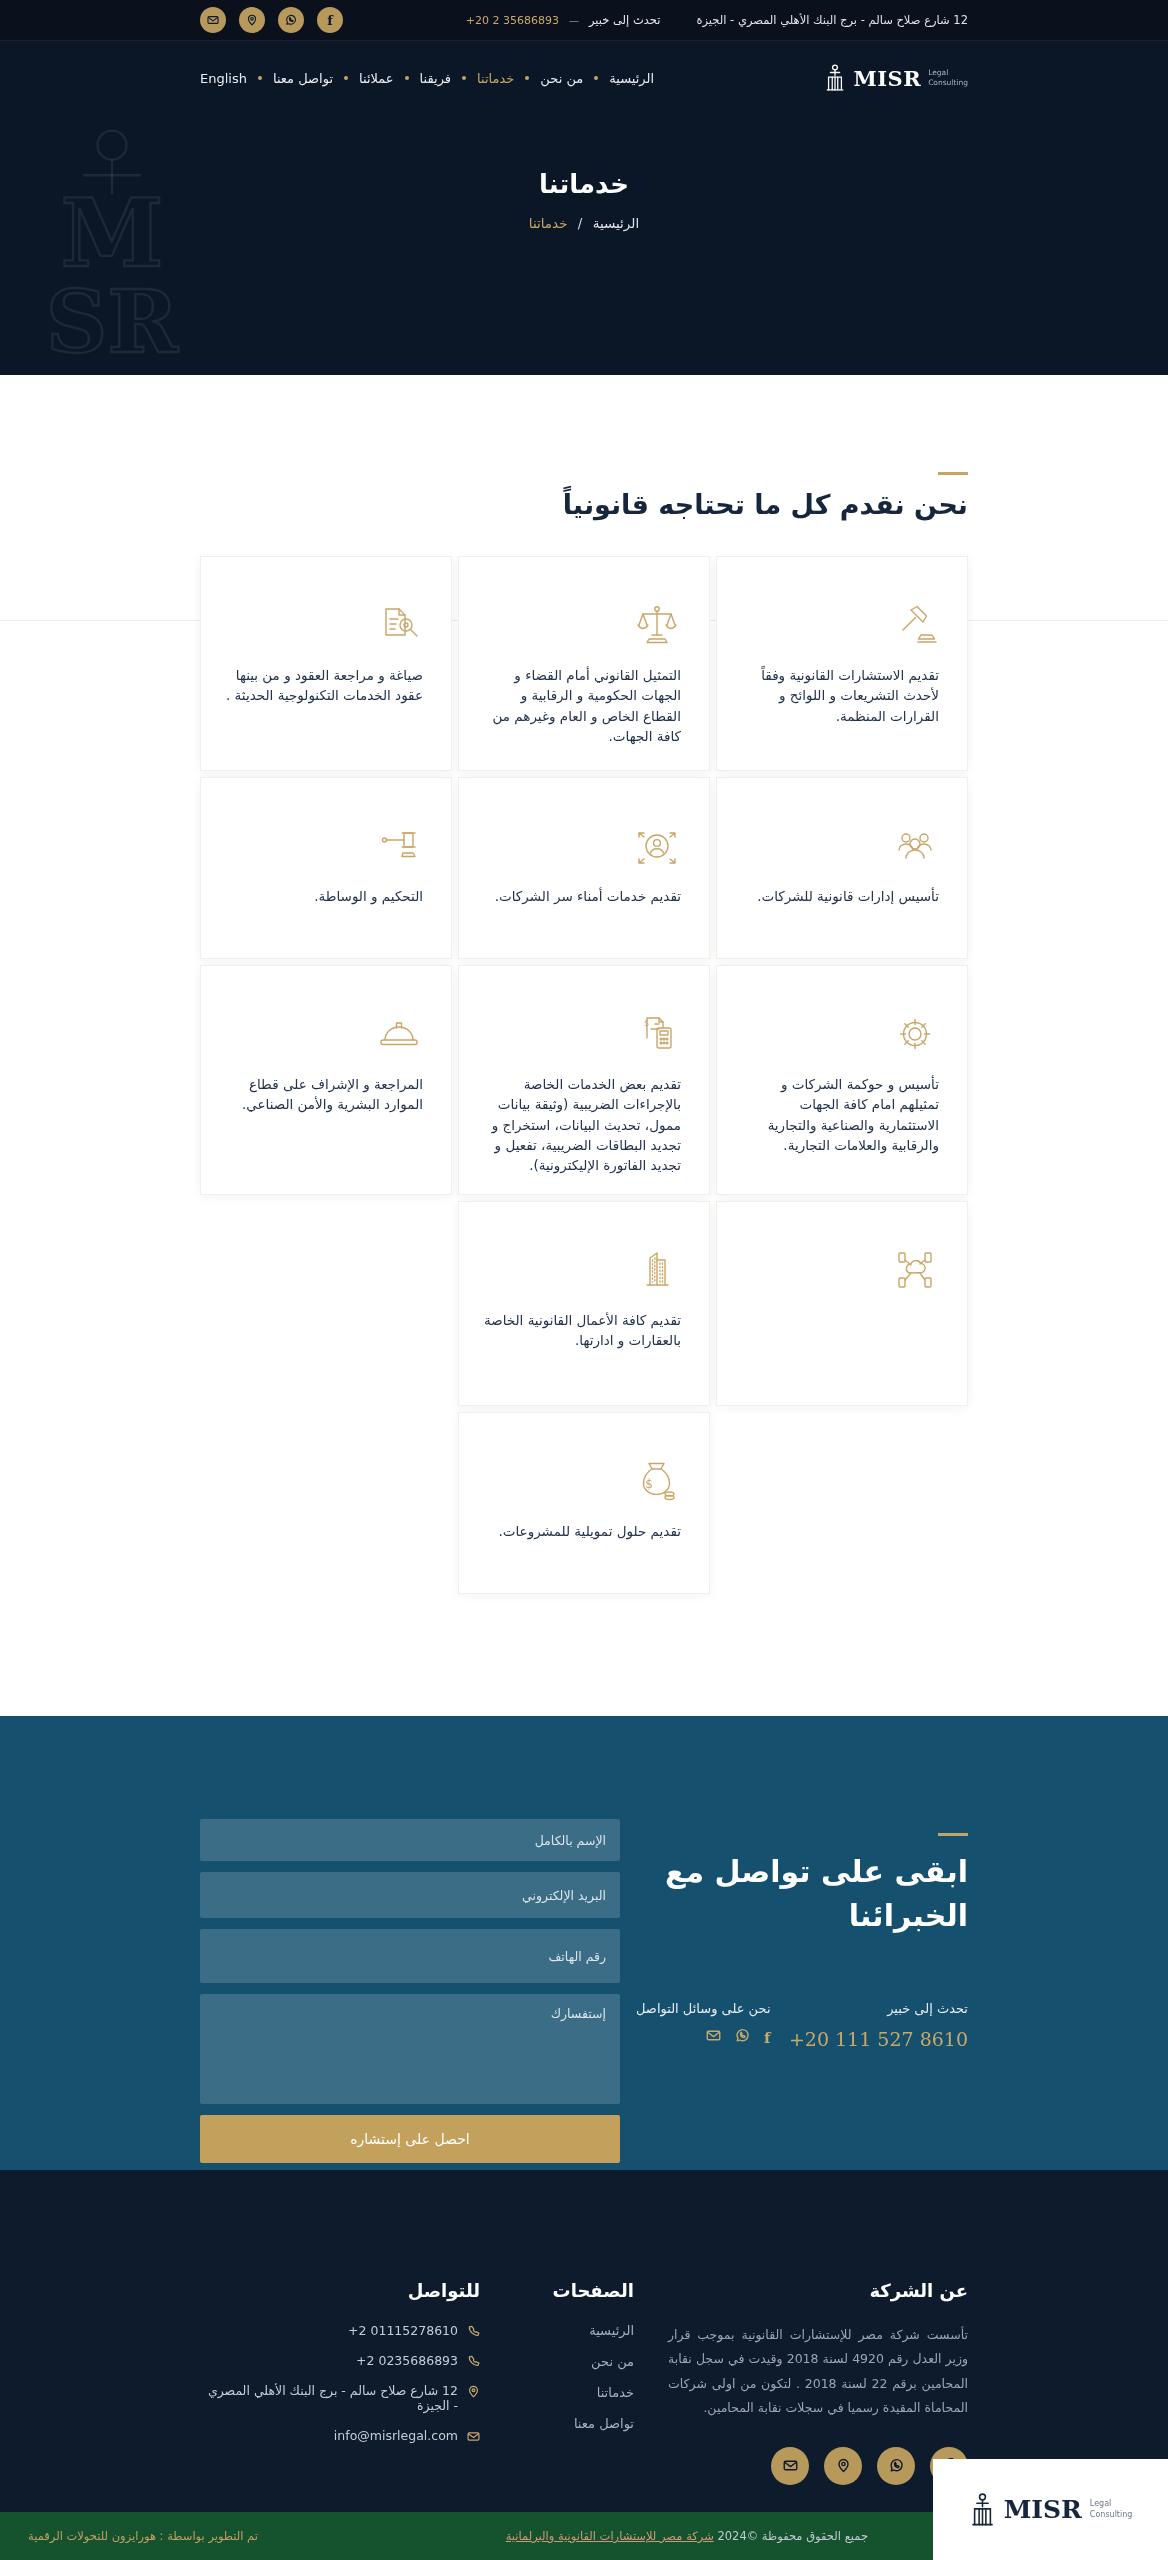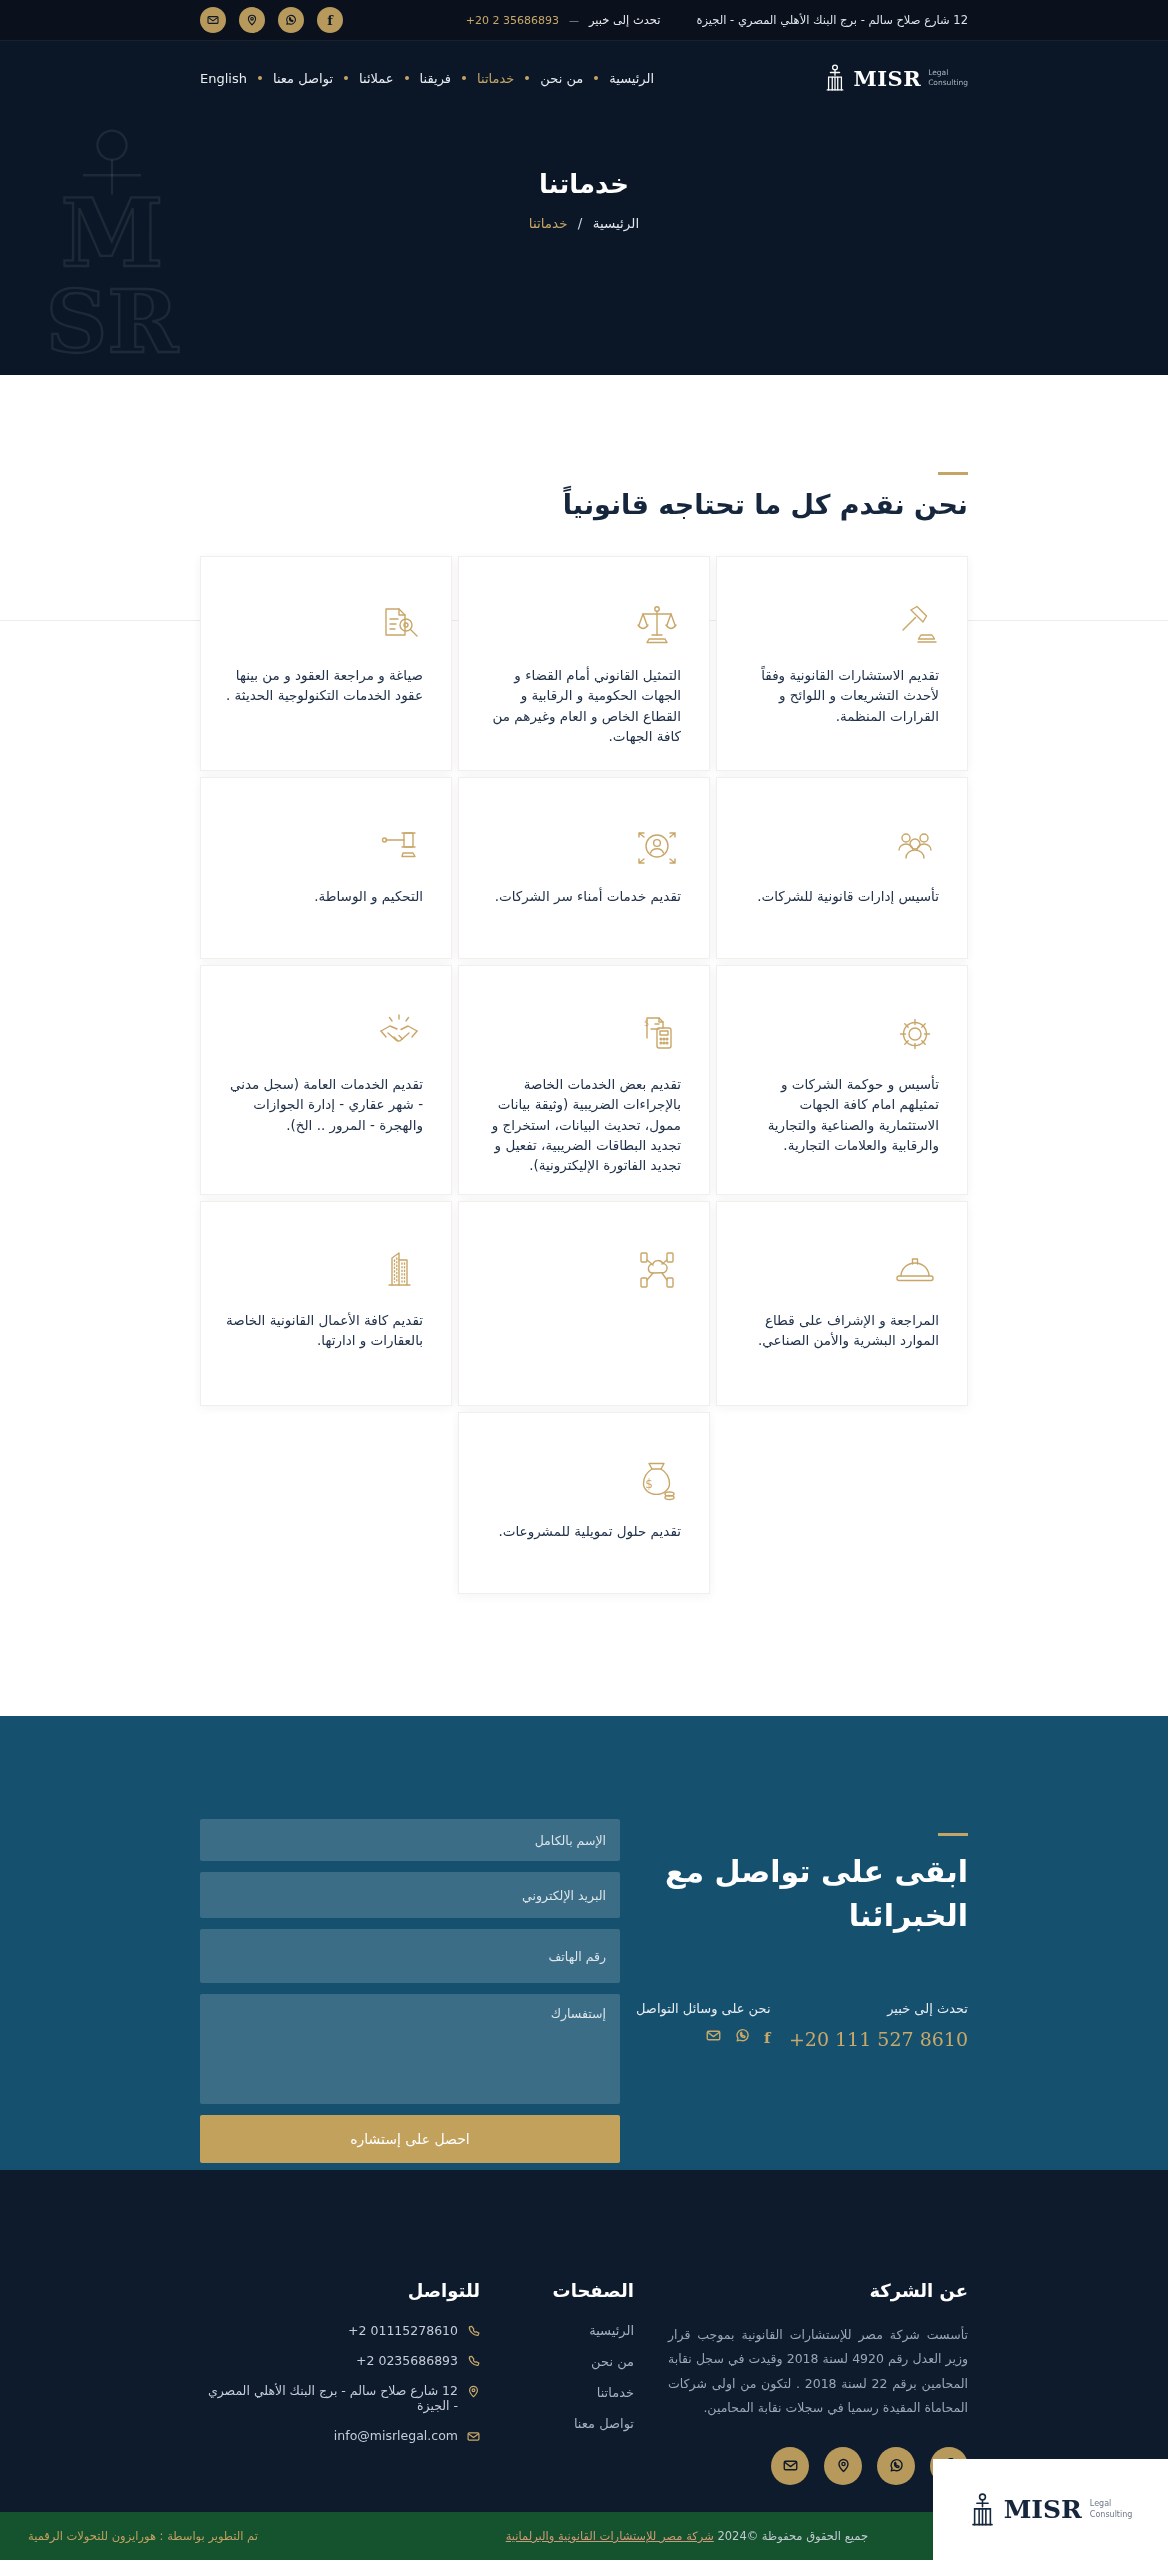--- a/index.html
+++ b/index.html
@@ -344,33 +344,20 @@
                 <circle cx="34" cy="29" r="0.9"></circle>
                 <circle cx="28" cy="33" r="0.9"></circle>
                 <circle cx="31" cy="33" r="0.9"></circle>
                 <circle cx="34" cy="33" r="0.9"></circle>
               </g>
               <text x="16" y="16" font-size="8" fill="currentColor" font-family="DejaVu Sans, sans-serif">$</text>
             </svg>
           <p>تقديم بعض الخدمات الخاصة بالإجراءات الضريبية (وثيقة بيانات ممول، تحديث البيانات، استخراج و تجديد البطاقات الضريبية، تفعيل و تجديد الفاتورة الإليكترونية).</p>
         </div>
 
-        <div class="card">
-          <svg class="cicon" viewBox="0 0 48 48">
-              <g fill="none" stroke="currentColor" stroke-width="1.4" stroke-linecap="round" stroke-linejoin="round">
-                <path d="M24 9 v-4 M17 11 l-2.5 -3.5 M31 11 l2.5 -3.5"></path>
-                <path d="M6 21 l9 -5 7 3"></path>
-                <path d="M42 21 l-9 -5 -7 3.5"></path>
-                <path d="M13 23 l8 7 a3.5 3.5 0 0 0 5 0 l8 -7"></path>
-                <path d="M19 27 l3.5 3.5 M24 25.5 l3.5 3.5"></path>
-                <path d="M6 21 l5 6 M42 21 l-5 6"></path>
-              </g>
-            </svg>
-          <p>تقديم الخدمات العامة (سجل مدني - شهر عقاري - إدارة الجوازات والهجرة - المرور .. الخ).</p>
-        </div>
 
         <div class="card">
           <svg class="cicon" viewBox="0 0 48 48">
               <g fill="none" stroke="currentColor" stroke-width="1.4" stroke-linecap="round" stroke-linejoin="round">
                 <path d="M10 30 a14 13 0 0 1 28 0"></path>
                 <rect x="6" y="30" width="36" height="4.5" rx="2"></rect>
                 <path d="M21.5 18 v-5 h5 v5"></path>
               </g>
             </svg>
           <p>المراجعة و الإشراف على قطاع الموارد البشرية والأمن الصناعي.</p>

